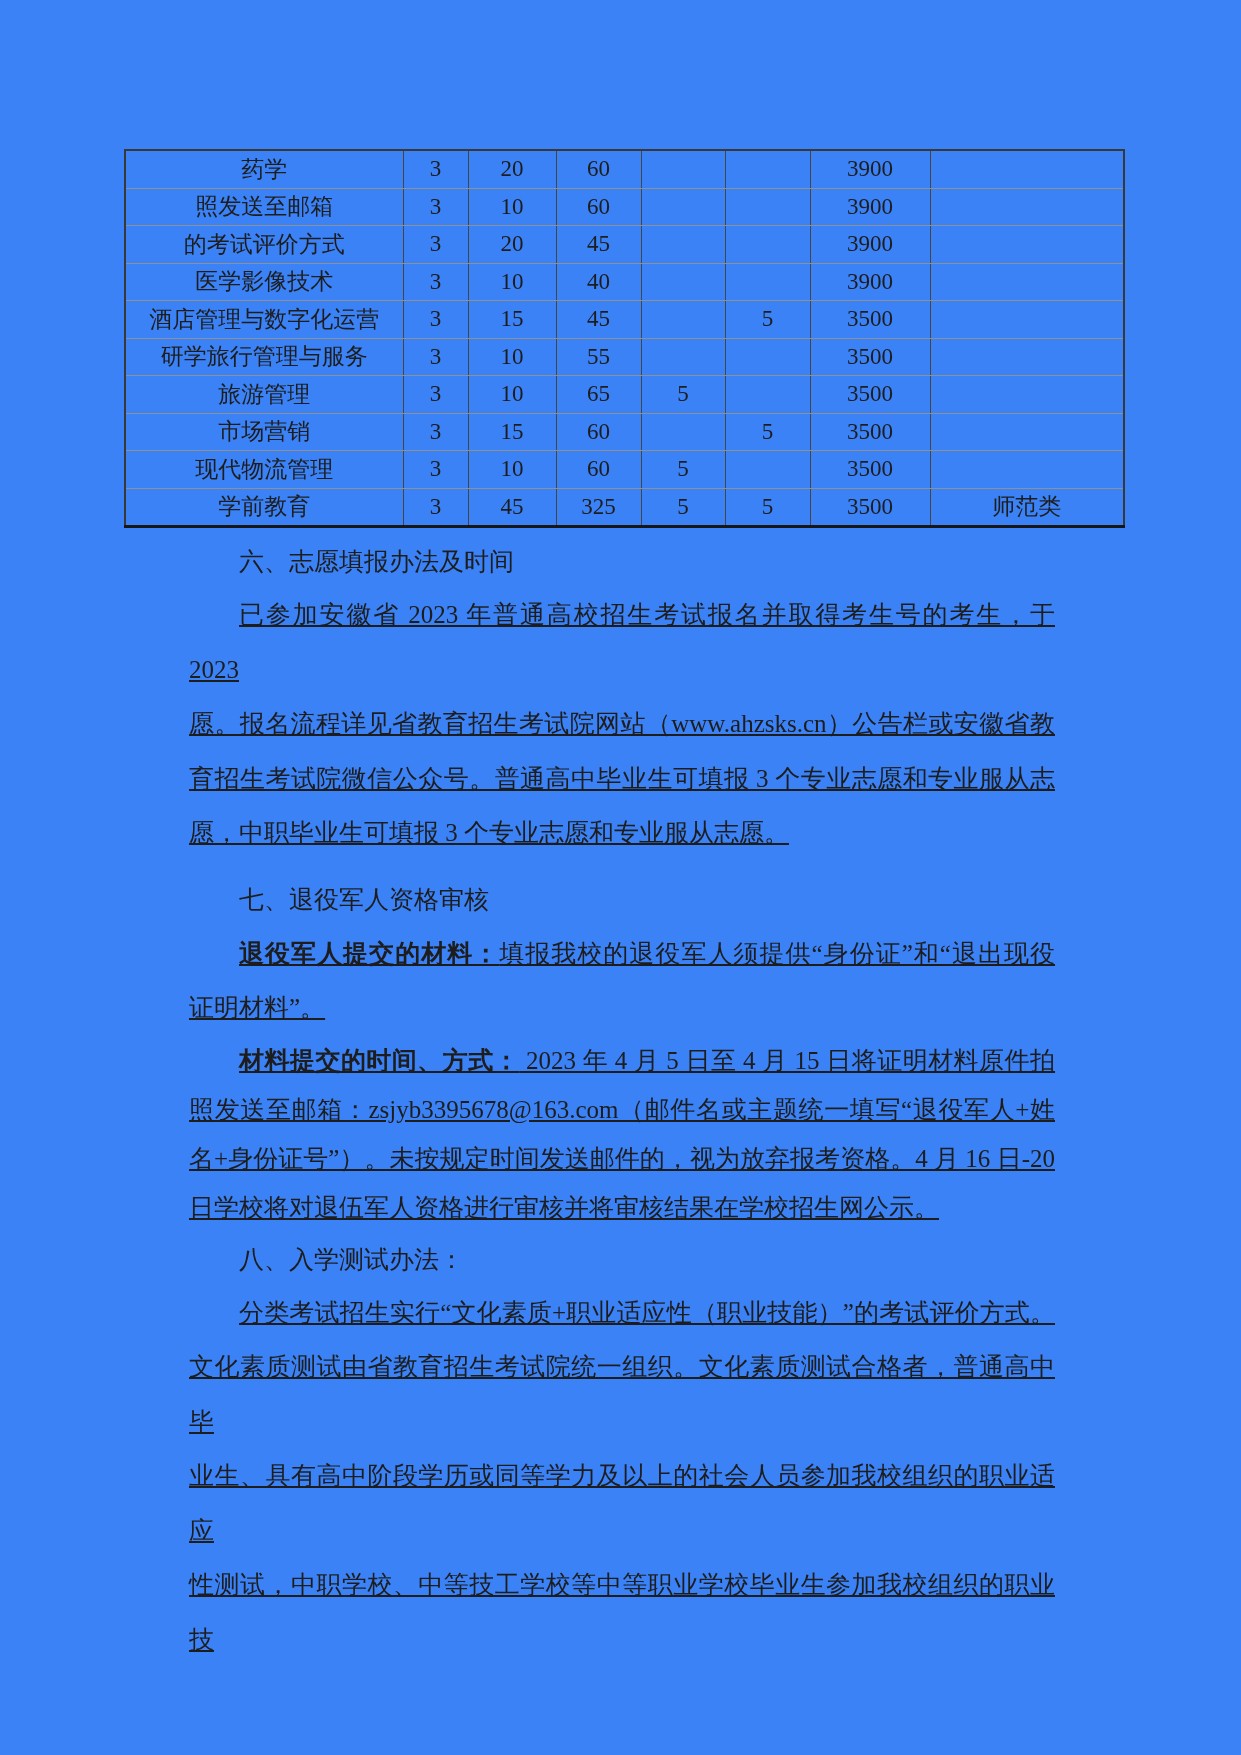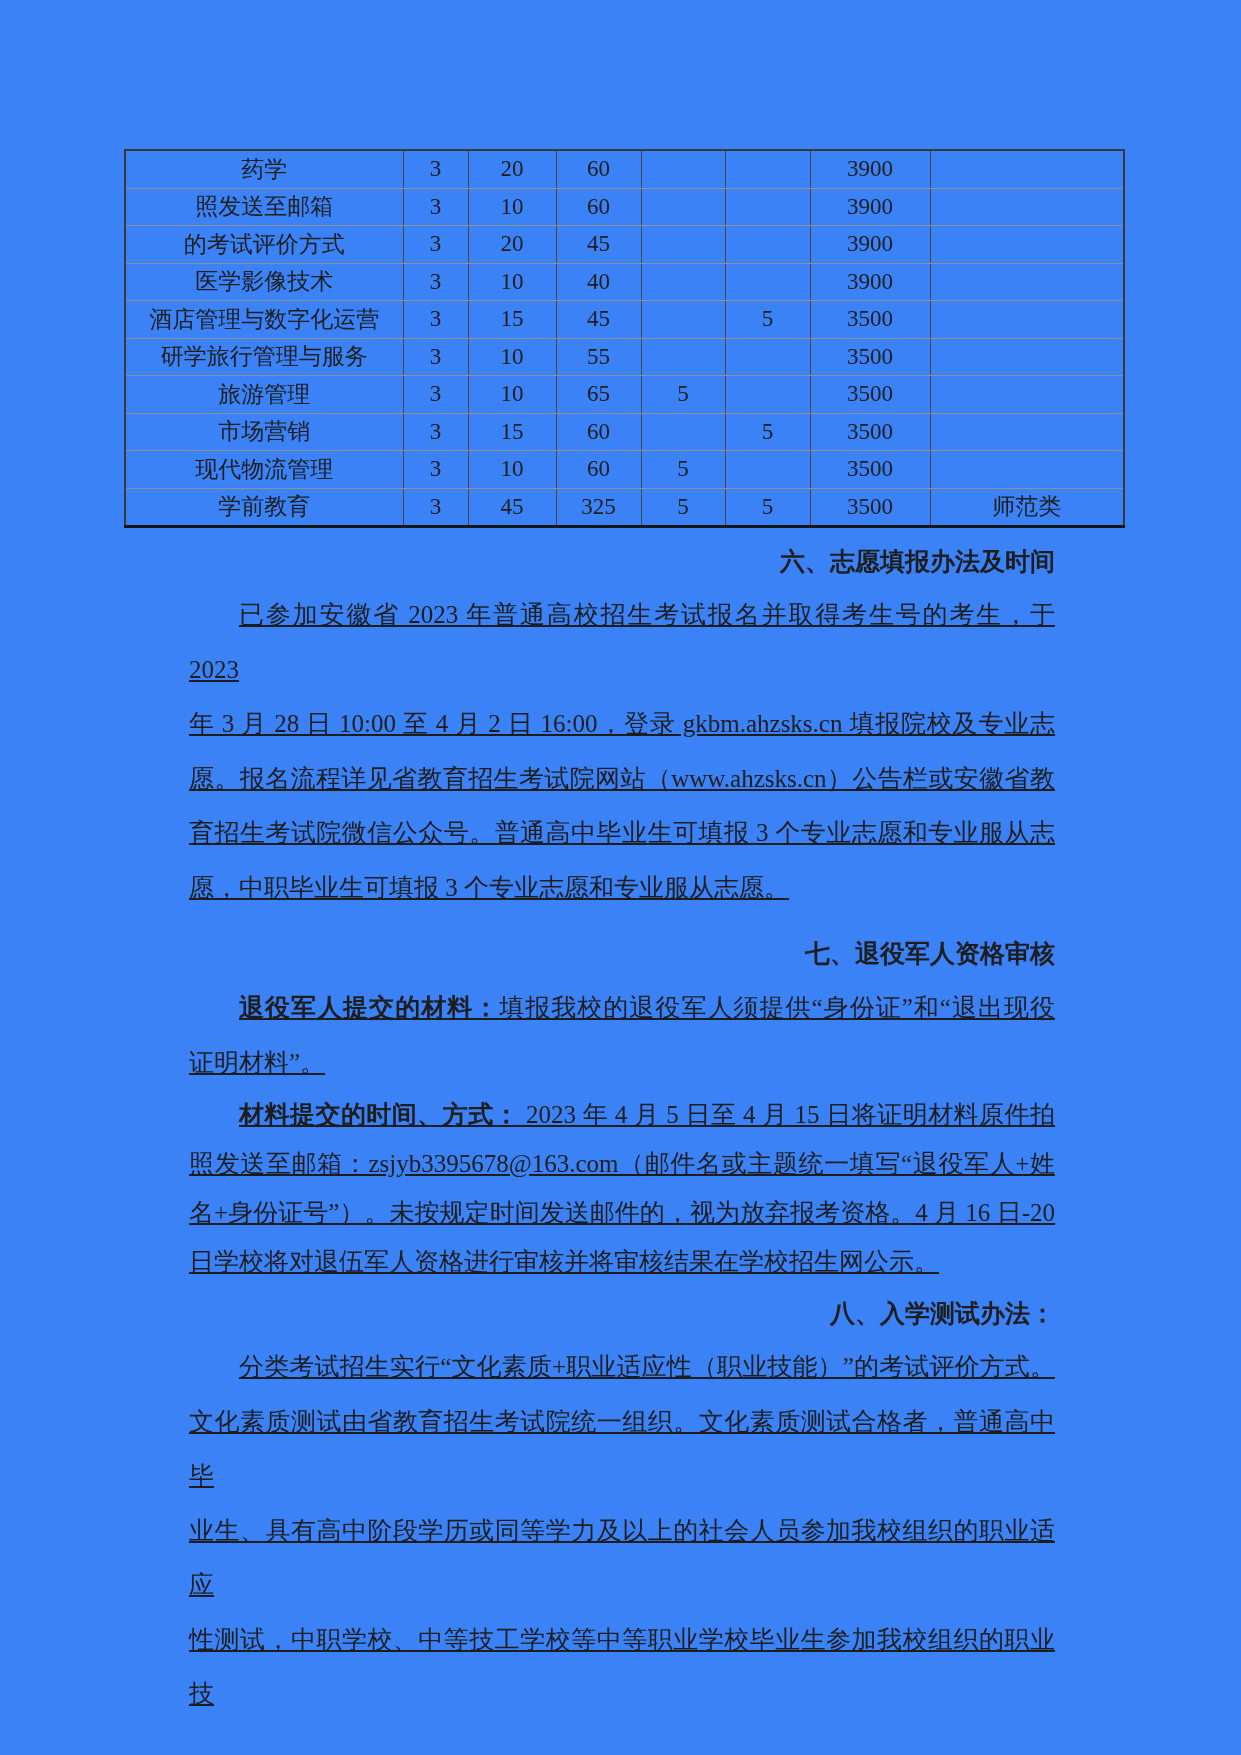--- a/index.html
+++ b/index.html
@@ -24,21 +24,21 @@
   col.c0{width:278px} col.c1{width:65px} col.c2{width:88px} col.c3{width:85px}
   col.c4{width:84px} col.c5{width:85px} col.c6{width:120px} col.c7{width:194px}
   
   .doc-body { position:absolute; left:189px; top:534px; width:866px; font-size:25px; }
   .line { line-height:54.5px; text-align:justify; text-align-last:justify; }
   .line.last { text-align-last:left; }
   .line.indent { text-indent:50px; }
   .note { text-indent:46px; line-height:54px; text-align-last:left; }
   h3.heading {
     margin:0; font-size:25px; line-height:54px; text-indent:50px;
-    font-weight:bold; text-align:right;
+    font-weight:normal; text-align:left;
     font-family:"Liberation Sans","DejaVu Sans",sans-serif;
   }
   .para { margin:0;text-decoration:underline; }
   .line b {
     font-weight:bold;
     font-family:"Liberation Sans","DejaVu Sans",sans-serif;
   }
   #sec-seven h3.heading { margin-top:11px; }
   #sec-seven .para:nth-of-type(2) .line { line-height:49px; }
 </style>
@@ -161,21 +161,20 @@
         </tr>
       </tbody>
   </table>
 
   <div class="doc-body">
 
   <section id="sec-six">
         <h3 class="heading">六、志愿填报办法及时间</h3>
         <div class="para">
           <div class="line indent">已参加安徽省 2023 年普通高校招生考试报名并取得考生号的考生，于 2023</div>
-          <div class="line">年 3 月 28 日 10:00 至 4 月 2 日 16:00，登录 gkbm.ahzsks.cn 填报院校及专业志</div>
           <div class="line">愿。报名流程详见省教育招生考试院网站（www.ahzsks.cn）公告栏或安徽省教</div>
           <div class="line">育招生考试院微信公众号。普通高中毕业生可填报 3 个专业志愿和专业服从志</div>
           <div class="line last">愿，中职毕业生可填报 3 个专业志愿和专业服从志愿。</div>
         </div>
       </section>
       <section id="sec-seven">
         <h3 class="heading">七、退役军人资格审核</h3>
         <div class="para">
           <div class="line indent"><b>退役军人提交的材料：</b>填报我校的退役军人须提供“身份证”和“退出现役</div>
           <div class="line last">证明材料”。</div>

